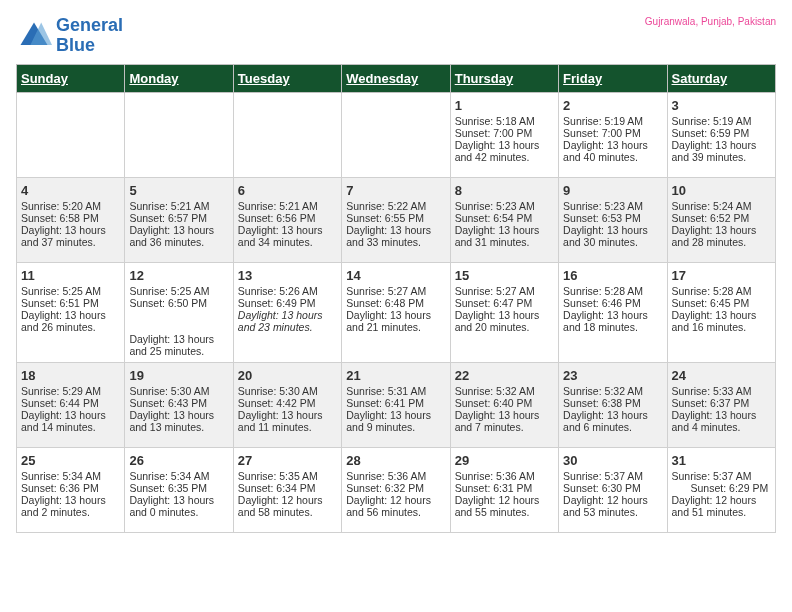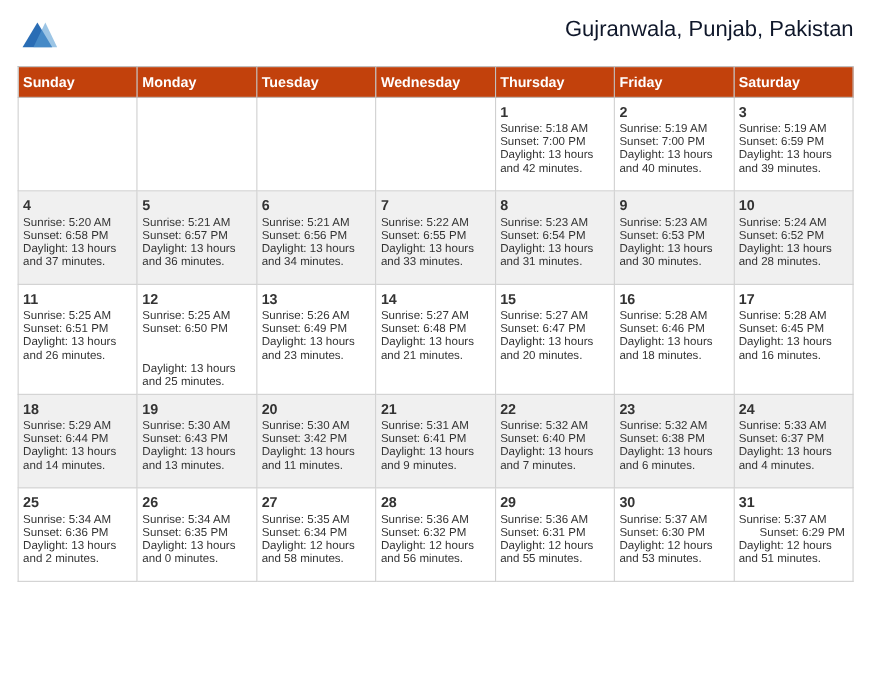--- a/index.html
+++ b/index.html
@@ -36,31 +36,32 @@
     }
     .title-area {
       text-align: right;
     }
     .main-title {
       font-size: 36px;
       font-weight: normal;
       color: #333;
     }
     .subtitle {
-      font-size: 20px;
-      color: #0f172a;
+      font-size: 10px;
+      color: #ec4899;
     }
     table {
       width: 100%;
       border-collapse: collapse;
       table-layout: fixed;
     }
     thead tr {
-      background: #c2410c;
+      background: #14532d;
       color: #fff;
+      text-decoration: underline;
     }
     thead th {
       padding: 6px 4px;
       font-size: 13px;
       font-weight: bold;
       text-align: left;
       border: 1px solid #c0c0c0;
     }
     tbody tr {
       vertical-align: top;
@@ -90,20 +91,24 @@
   </style>
 </head>
 <body>
 
 <div class="header-section">
   <div class="logo">
     <svg class="logo-icon" viewBox="0 0 40 40" width="40" height="40">
       <polygon points="20,5 35,30 5,30" fill="#2a6db5"></polygon>
       <polygon points="28,5 40,30 16,30" fill="#5a9fd4" opacity="0.6"></polygon>
     </svg>
+    <div class="logo-text">
+      <div><span>General</span></div>
+      <div><span style="color:#2a6db5;">Blue</span></div>
+    </div>
   </div>
   <div class="title-area">
     <div class="subtitle">Gujranwala, Punjab, Pakistan</div>
   </div>
 </div>
 
 <table>
   <thead>
     <tr>
     <th>Sunday</th>
@@ -194,21 +199,21 @@
         <td>
           <span class="day-num">12</span>
           <span style="display: block;">Sunrise: 5:25 AM</span>
           <span style="display: block;">Sunset: 6:50 PM</span>
           <span style="display: block; margin-top: 24px;">Daylight: 13 hours and 25 minutes.</span>
         </td>
         <td>
           <span class="day-num">13</span>
           <span style="display: block;">Sunrise: 5:26 AM</span>
           <span style="display: block;">Sunset: 6:49 PM</span>
-          <span style="display: block;">Daylight: 13 hours and 23 minutes.</span>
+          <span style="display: block; font-style: italic;">Daylight: 13 hours and 23 minutes.</span>
         </td>
         <td>
           <span class="day-num">14</span>
           <span style="display: block;">Sunrise: 5:27 AM</span>
           <span style="display: block;">Sunset: 6:48 PM</span>
           <span style="display: block;">Daylight: 13 hours and 21 minutes.</span>
         </td>
         <td>
           <span class="day-num">15</span>
           <span style="display: block;">Sunrise: 5:27 AM</span>
@@ -237,21 +242,21 @@
         </td>
         <td>
           <span class="day-num">19</span>
           <span style="display: block;">Sunrise: 5:30 AM</span>
           <span style="display: block;">Sunset: 6:43 PM</span>
           <span style="display: block;">Daylight: 13 hours and 13 minutes.</span>
         </td>
         <td>
           <span class="day-num">20</span>
           <span style="display: block;">Sunrise: 5:30 AM</span>
-          <span style="display: block;">Sunset: 3:42 PM</span>
+          <span style="display: block;">Sunset: 4:42 PM</span>
           <span style="display: block;">Daylight: 13 hours and 11 minutes.</span>
         </td>
         <td>
           <span class="day-num">21</span>
           <span style="display: block;">Sunrise: 5:31 AM</span>
           <span style="display: block;">Sunset: 6:41 PM</span>
           <span style="display: block;">Daylight: 13 hours and 9 minutes.</span>
         </td>
         <td>
           <span class="day-num">22</span>

